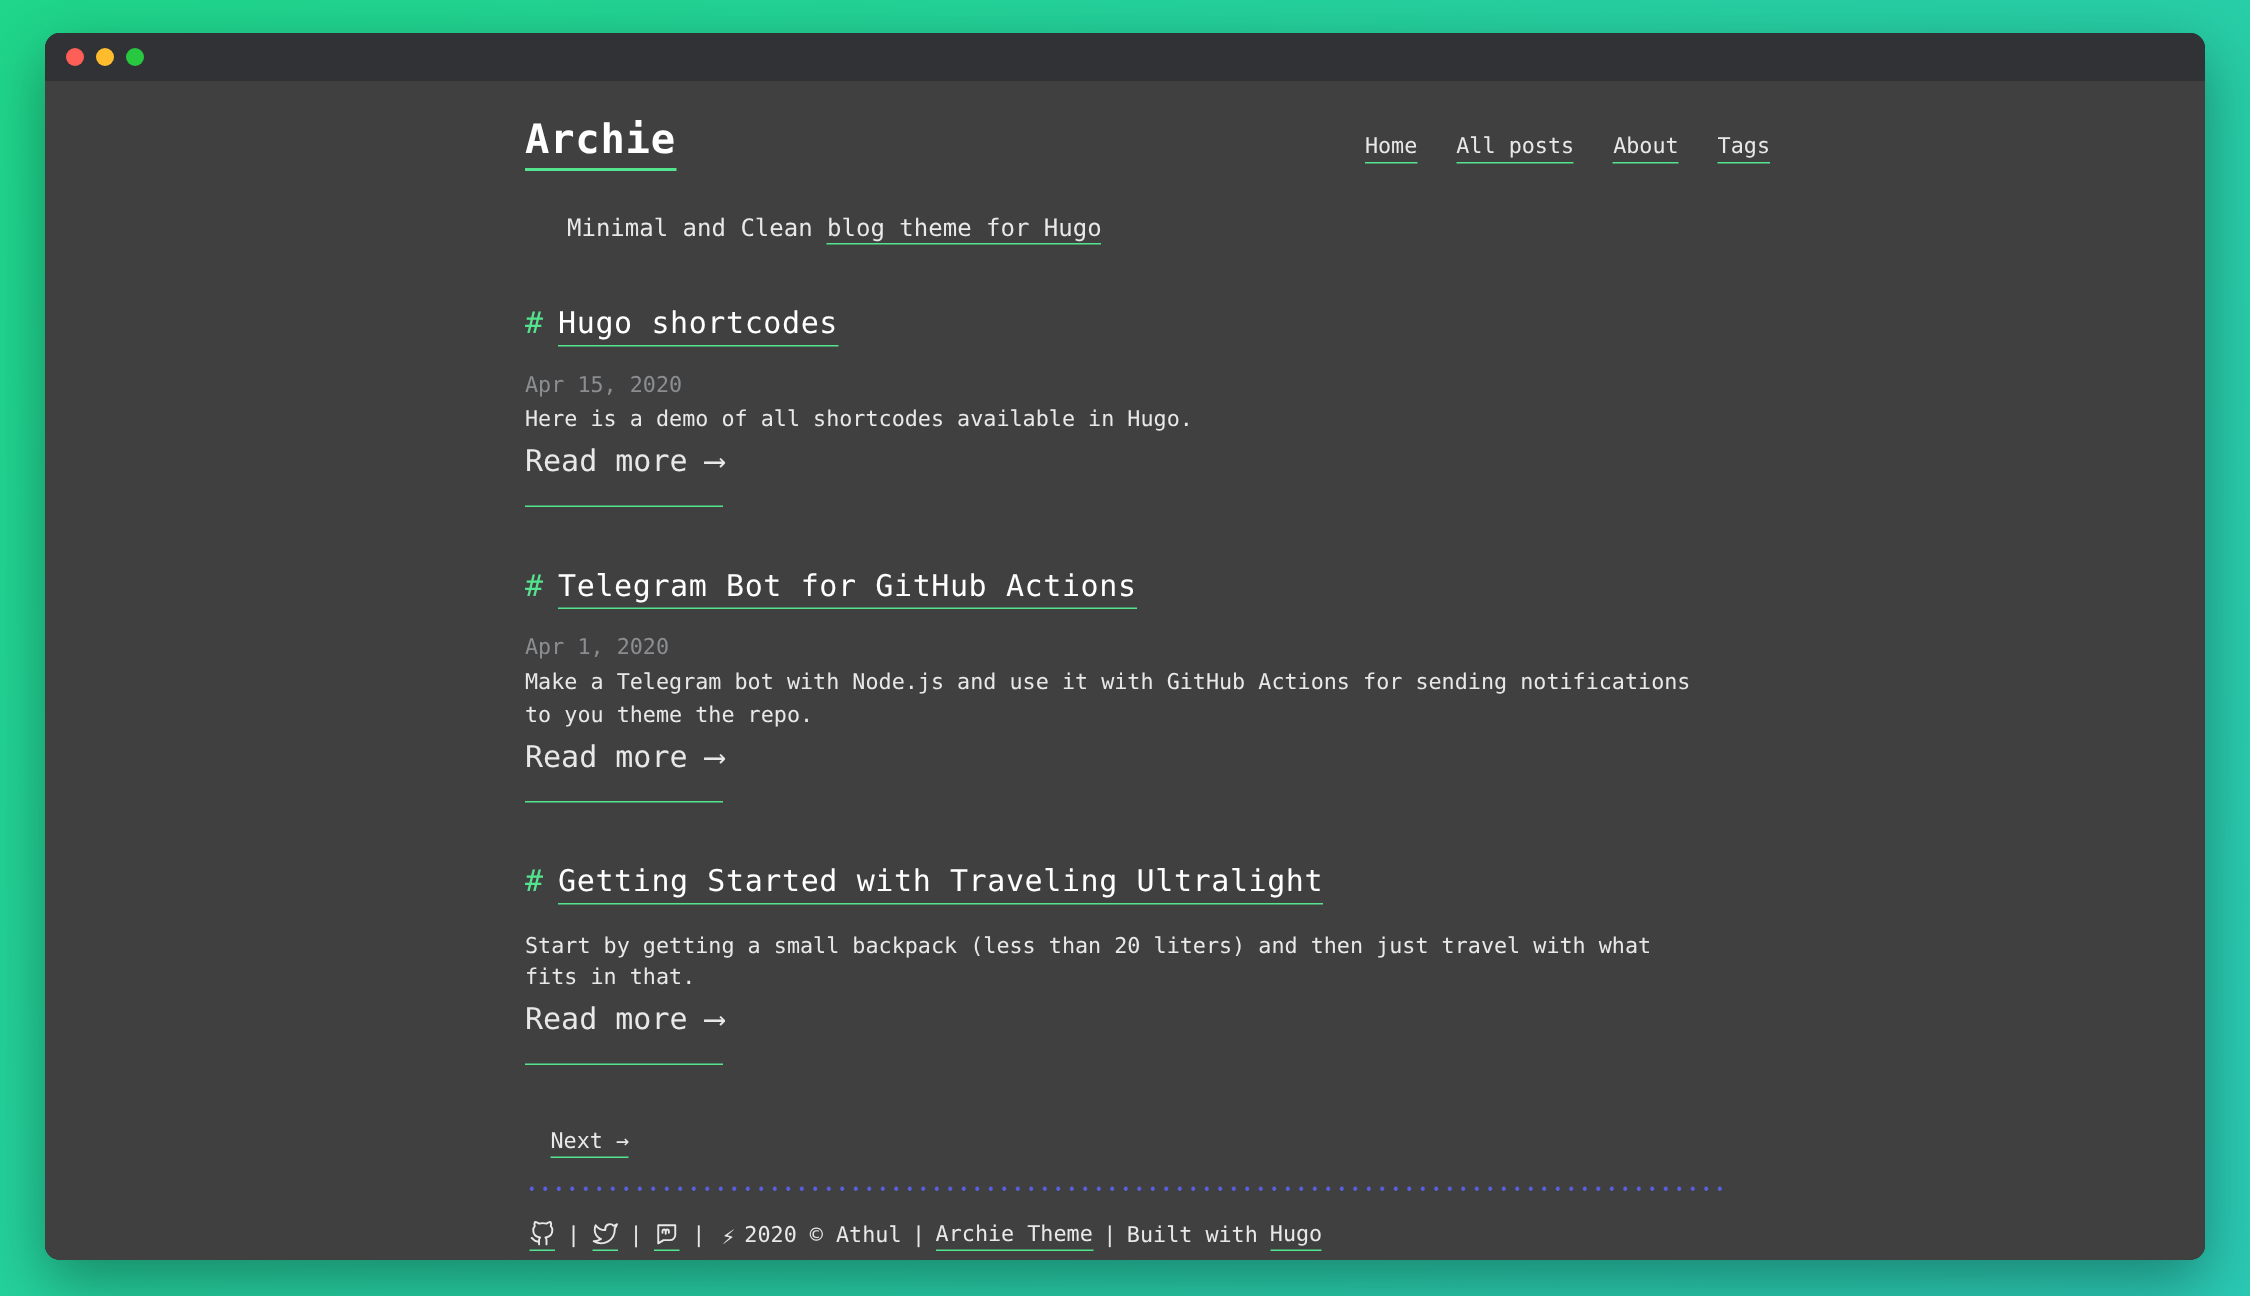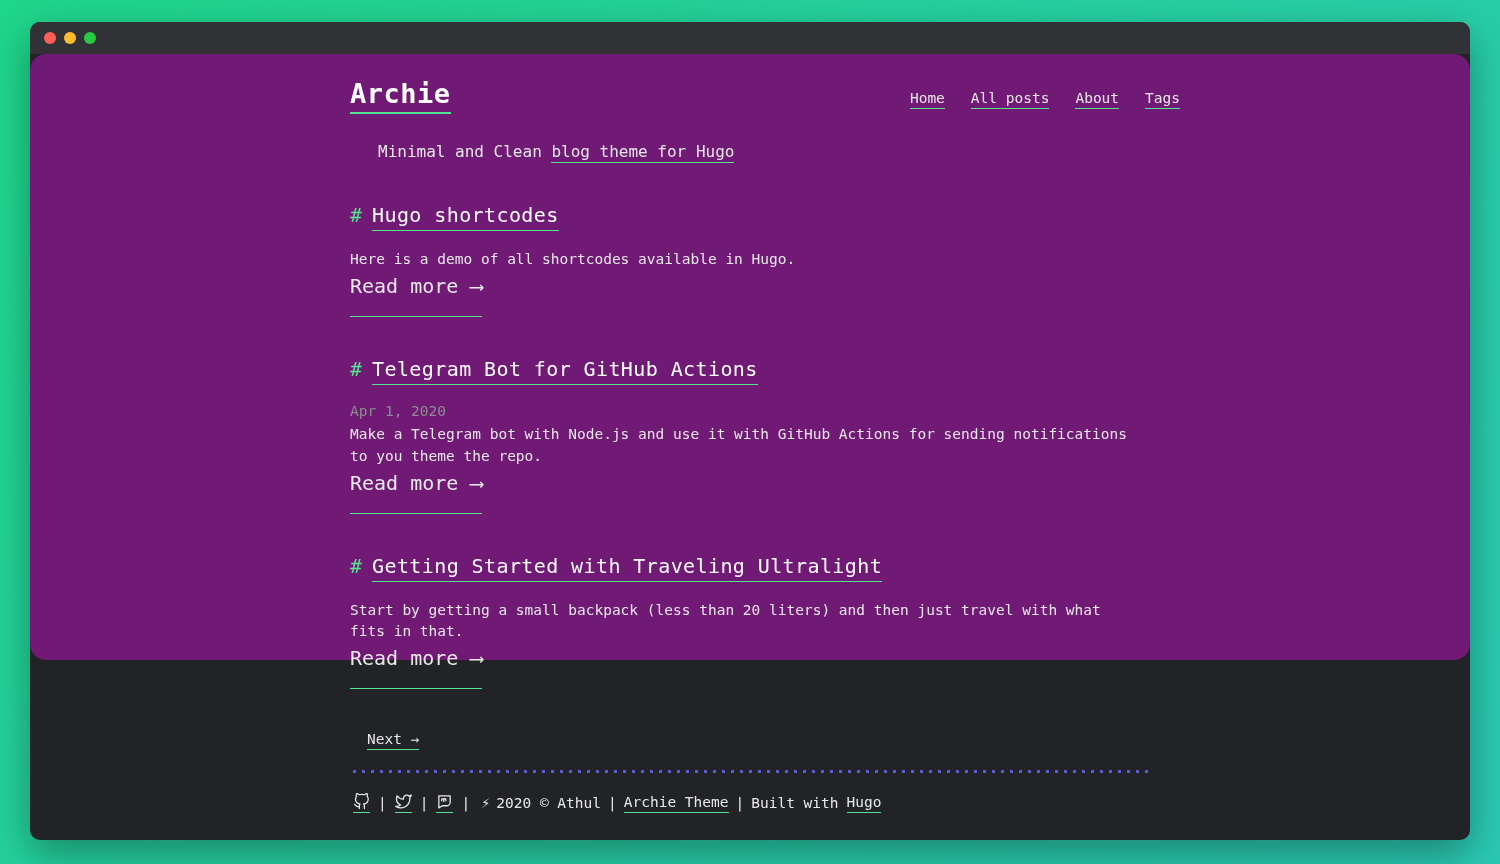--- a/index.html
+++ b/index.html
@@ -39,24 +39,23 @@
     height: 12px;
     border-radius: 50%;
     display: block;
   }
   .dot.red { background: #ff5f57; }
   .dot.yellow { background: #ffbd2e; }
   .dot.green { background: #28c840; }
 
   .page {
     position: relative;
-    height: 606px;
-    background: #701a75;
-    color: #e8e8e8;
-    border-radius: 16px;
+    height: 809px;
+    background: #404040;
+    color: #e8e8e8;
   }
 
   .content {
     position: absolute;
     left: 320px;
     top: 0;
     width: 830px;
   }
 
   .topbar {
@@ -224,20 +223,21 @@
 
       <div class="tagline"><span>Minimal and Clean </span><a href="#">blog theme for Hugo</a></div>
 
       <div class="posts">
 
         <article class="post">
           <div class="post-heading">
             <span class="hash">#</span>
             <a class="post-title" href="#">Hugo shortcodes</a>
           </div>
+          <div class="post-date">Apr 15, 2020</div>
           <p class="post-summary">Here is a demo of all shortcodes available in Hugo.</p>
           <a class="read-more" href="#">Read more ⟶</a>
         </article>
 
         <article class="post">
           <div class="post-heading">
             <span class="hash">#</span>
             <a class="post-title" href="#">Telegram Bot for GitHub Actions</a>
           </div>
           <div class="post-date">Apr 1, 2020</div>

